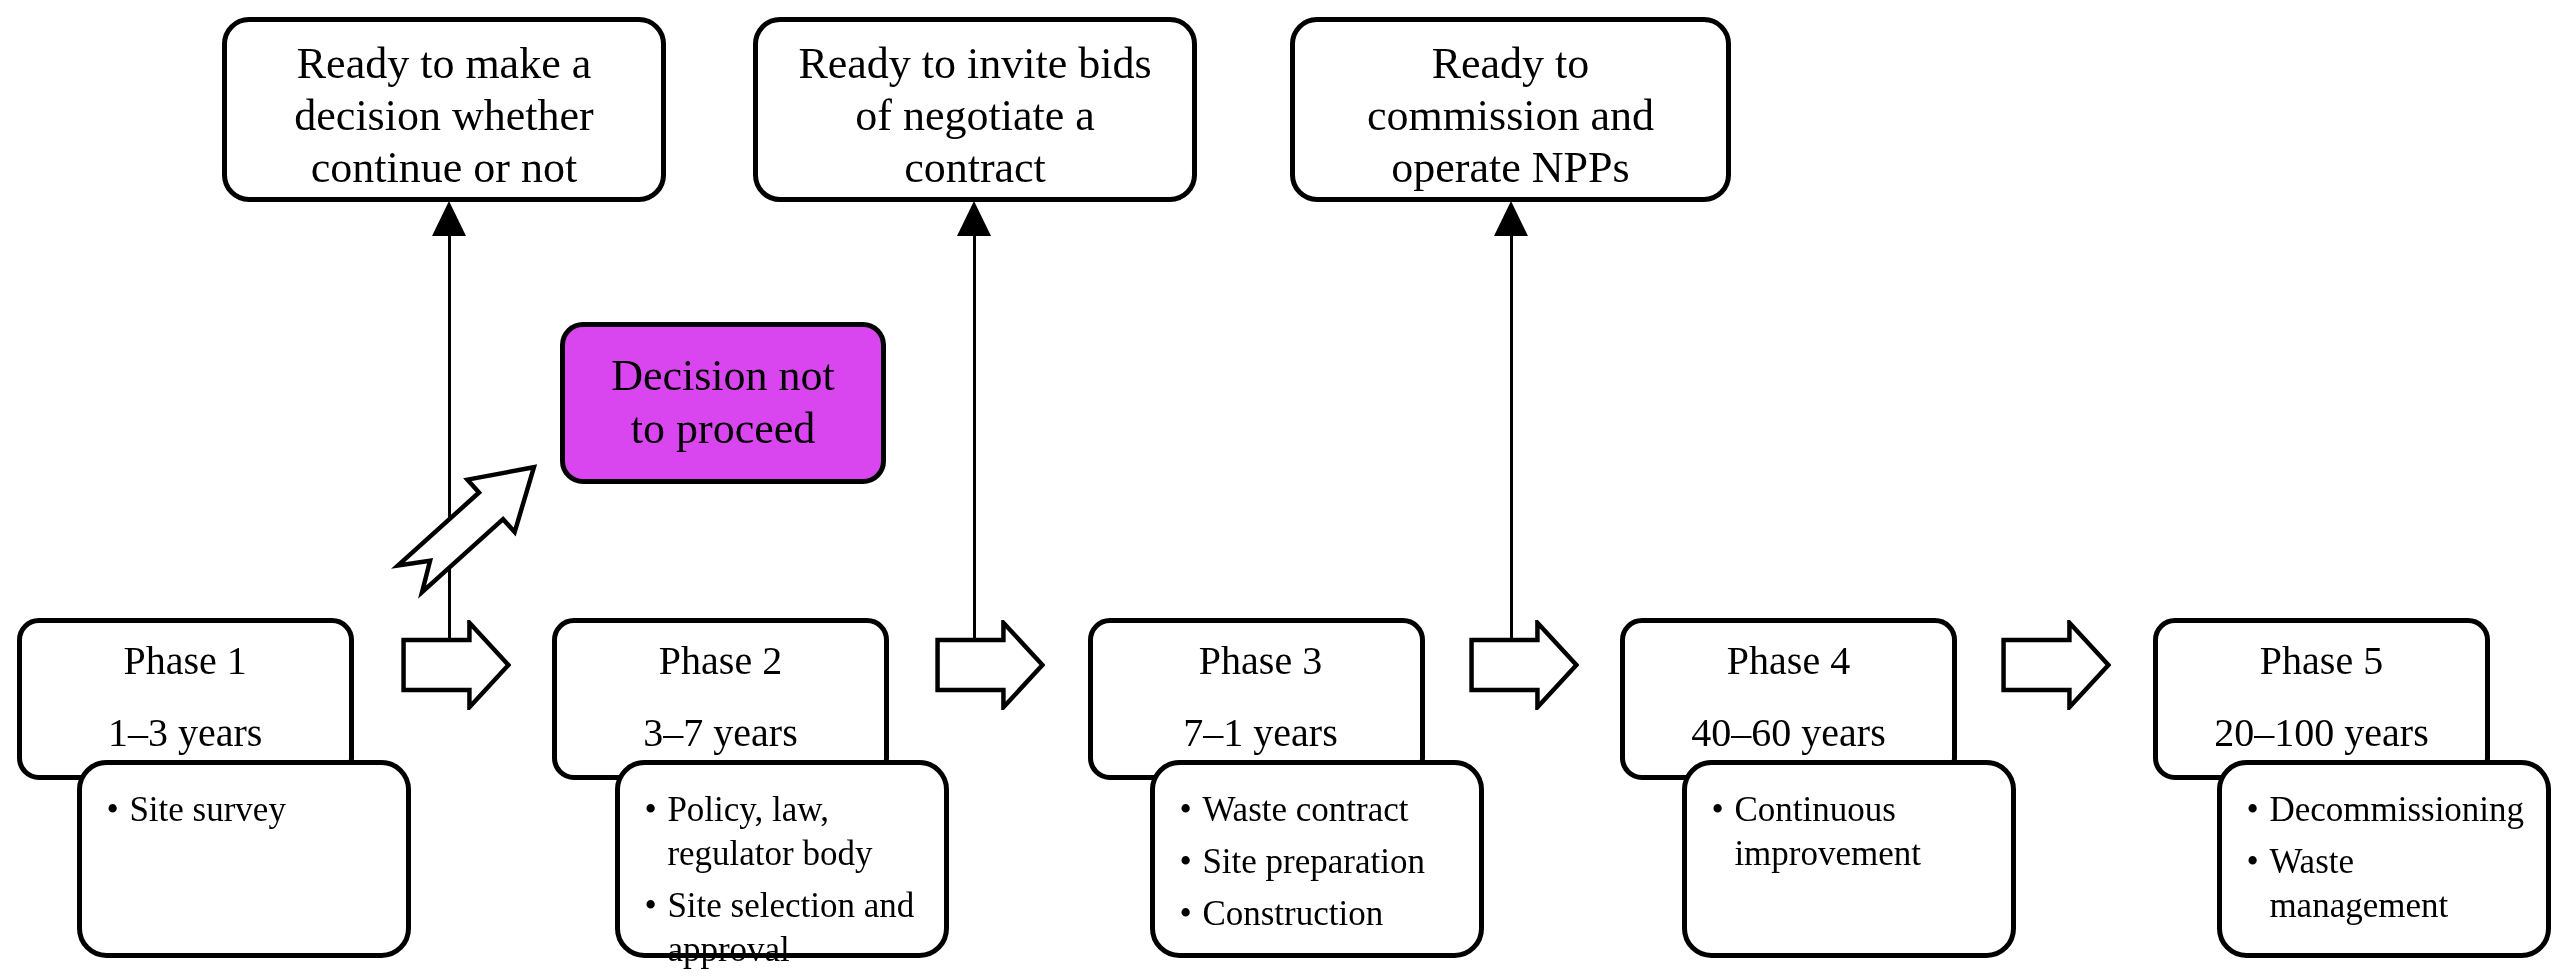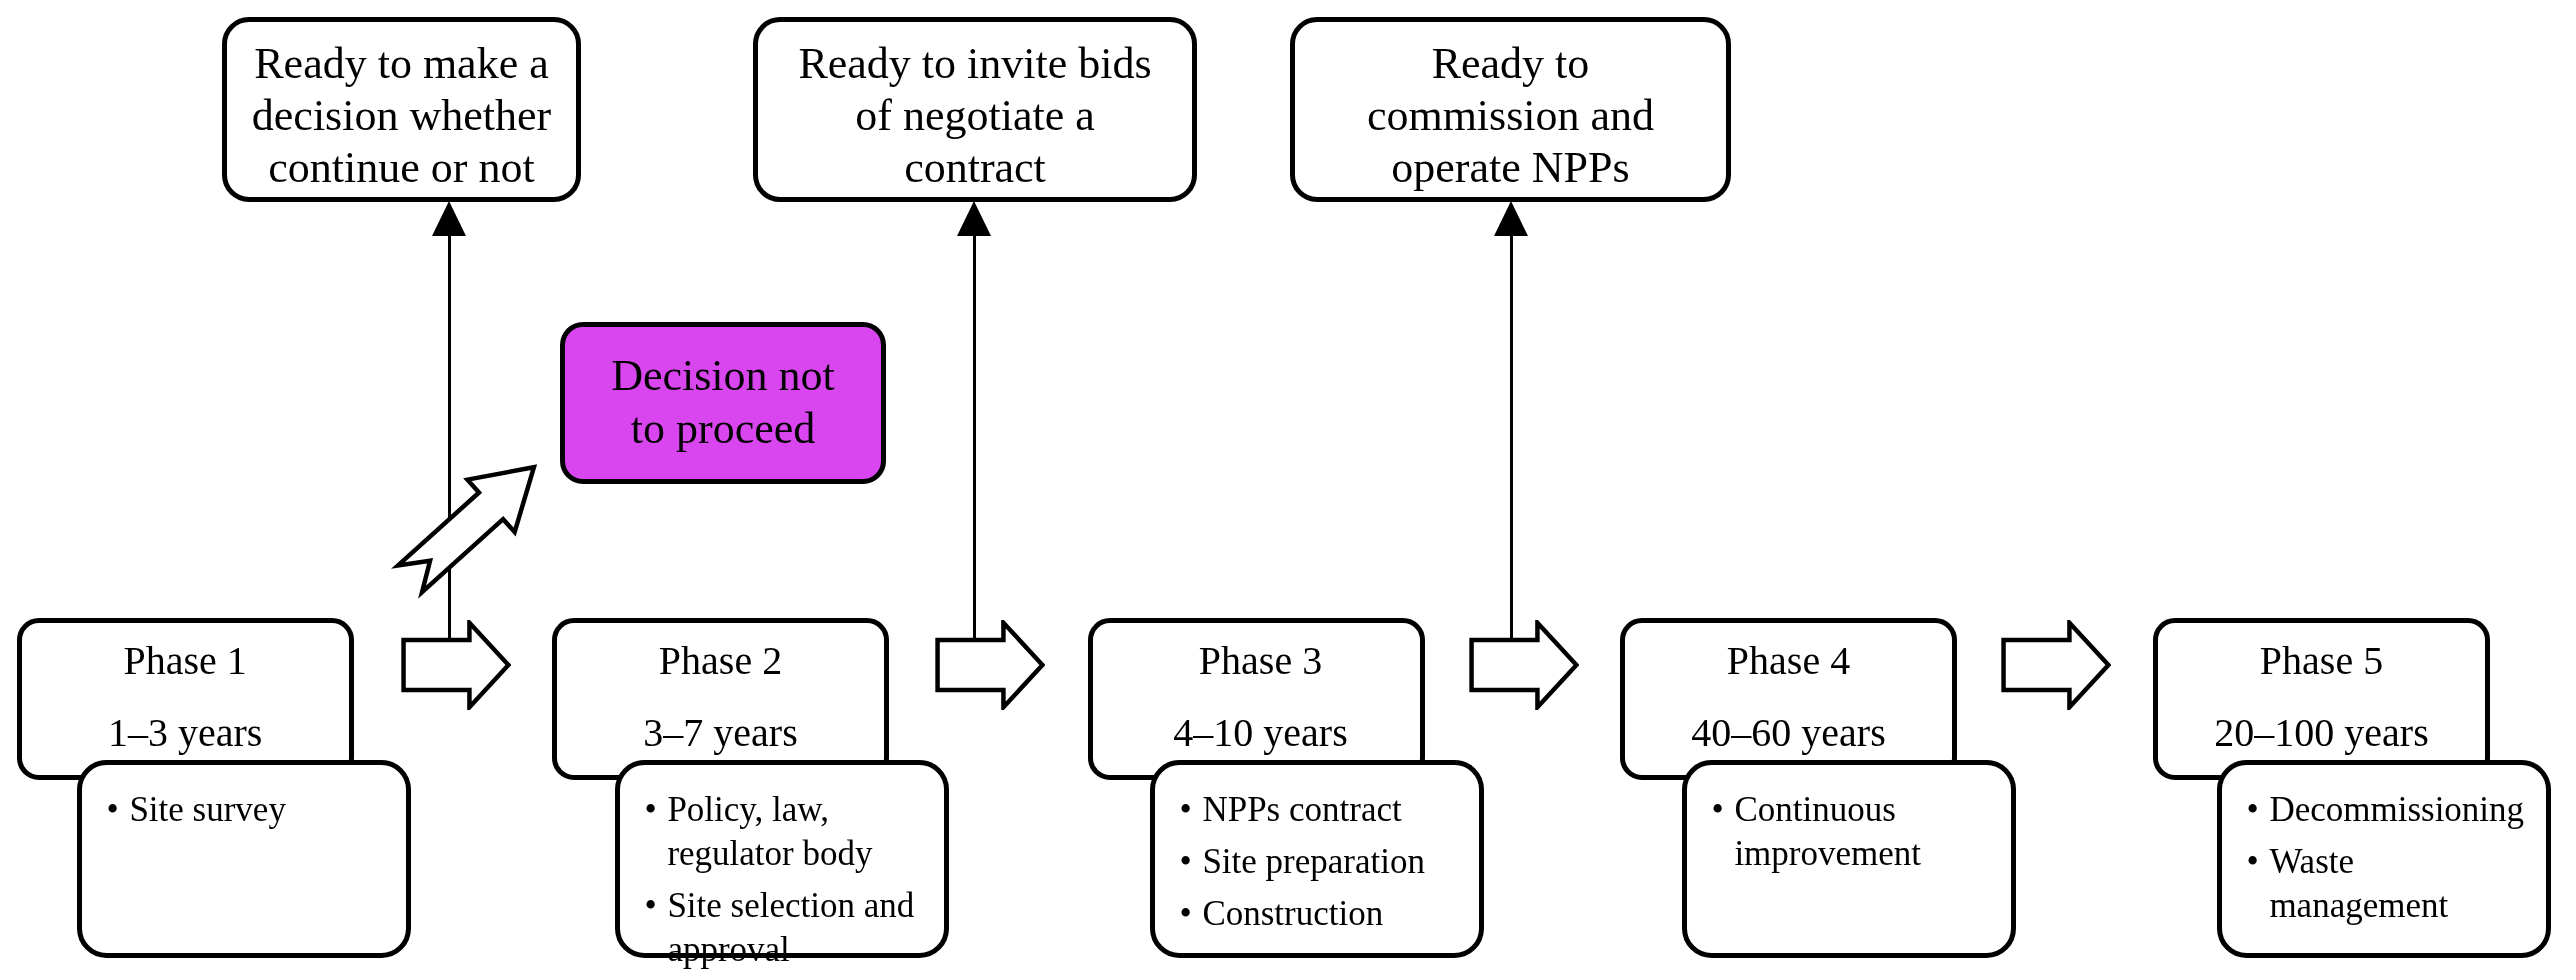--- a/index.html
+++ b/index.html
@@ -29,21 +29,21 @@
     display: flex;
     justify-content: center;
     align-items: flex-start;
     padding-top: 16.7px;
     text-align: center;
     font-size: 44px;
     line-height: 1.18;
     white-space: pre;
     z-index: 4;
   }
-  .milestone-1 { left: 222px;  width: 359px; }
+  .milestone-1 { left: 222px;  width: 444px; }
   .milestone-2 { left: 753px; width: 444px; }
   .milestone-3 { left: 1290px; width: 441px; }
 
   
   .decision-box {
     position: absolute;
     left: 560px;
     top: 322px;
     width: 326px;
     height: 162px;
@@ -239,26 +239,26 @@
     </div>
     <div class="bullet">
       <span class="dot">•</span>
       <span class="txt">Site selection and
 approval</span>
     </div>
   </div>
 
   <div class="phase-head phase-head-3">
     <div class="phase-title">Phase 3</div>
-    <div class="phase-duration">4–10 years</div>
+    <div class="phase-duration">7–1 years</div>
   </div>
   <div class="phase-body phase-body-3">
     <div class="bullet">
       <span class="dot">•</span>
-      <span class="txt">NPPs contract</span>
+      <span class="txt">Waste contract</span>
     </div>
     <div class="bullet">
       <span class="dot">•</span>
       <span class="txt">Site preparation</span>
     </div>
     <div class="bullet">
       <span class="dot">•</span>
       <span class="txt">Construction</span>
     </div>
   </div>

